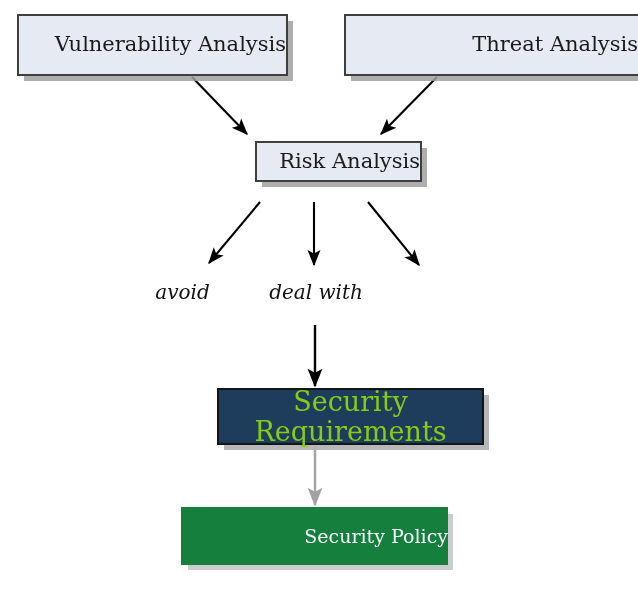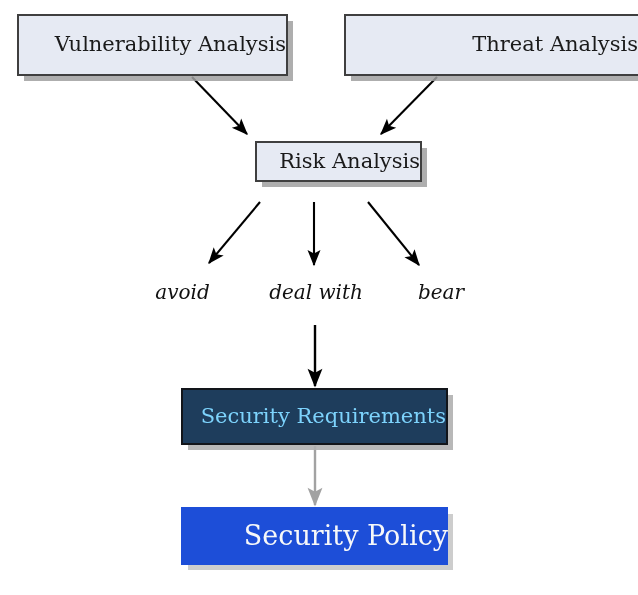--- a/index.html
+++ b/index.html
@@ -35,29 +35,30 @@
   .node-light {
     background: #e6eaf3;
     border: 2px solid #3f3f3f;
     color: #1a1a1a;
     font-size: 21px;
     box-shadow: 6px 6px 0 -1px rgba(160,160,160,0.85);
   }
   .node-navy {
     background: #1e3d5c;
     border: 2px solid #12151a;
-    color: #7dd3fc;
-    font-size: 21px;
+    color: #84cc16;
+    font-size: 27px;
     box-shadow: 6px 6px 0 -1px rgba(176,176,176,0.9);
+    margin-left: 36px;
   }
   .node-gray {
-    background: #1d4ed8;
+    background: #15803d;
     border: none;
     color: #f7f8f9;
-    font-size: 27px;
+    font-size: 19px;
     box-shadow: 6px 6px 0 -1px rgba(200,200,200,0.9);
   }
   .edge-label {
     position: absolute;
     font-style: italic;
     font-size: 20px;
     color: #111111;
     white-space: nowrap;
     text-align: center;
   }
@@ -109,21 +110,20 @@
   </div>
 
   <div class="node node-light" id="node-risk">
     <span>Risk Analysis</span>
   </div>
 
   <div class="edge-label" id="label-dealwith">deal with</div>
 
   <div class="edge-label" id="label-avoid">avoid</div>
 
-  <div class="edge-label" id="label-bear">bear</div>
 
   <div class="node node-navy" id="node-security-req">
     <span>Security Requirements</span>
   </div>
 
   <div class="node node-gray" id="node-security-pol">
     <span>Security Policy</span>
   </div>
 
 </div>

